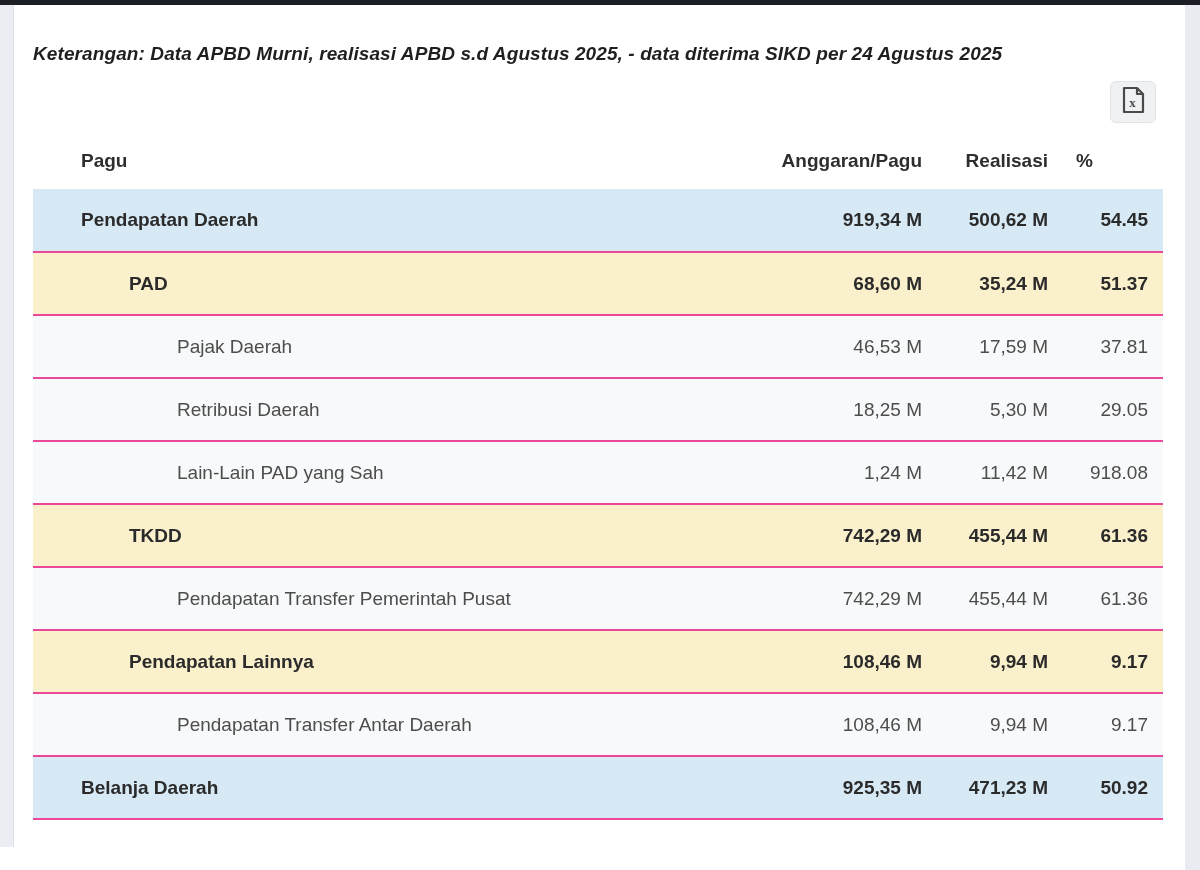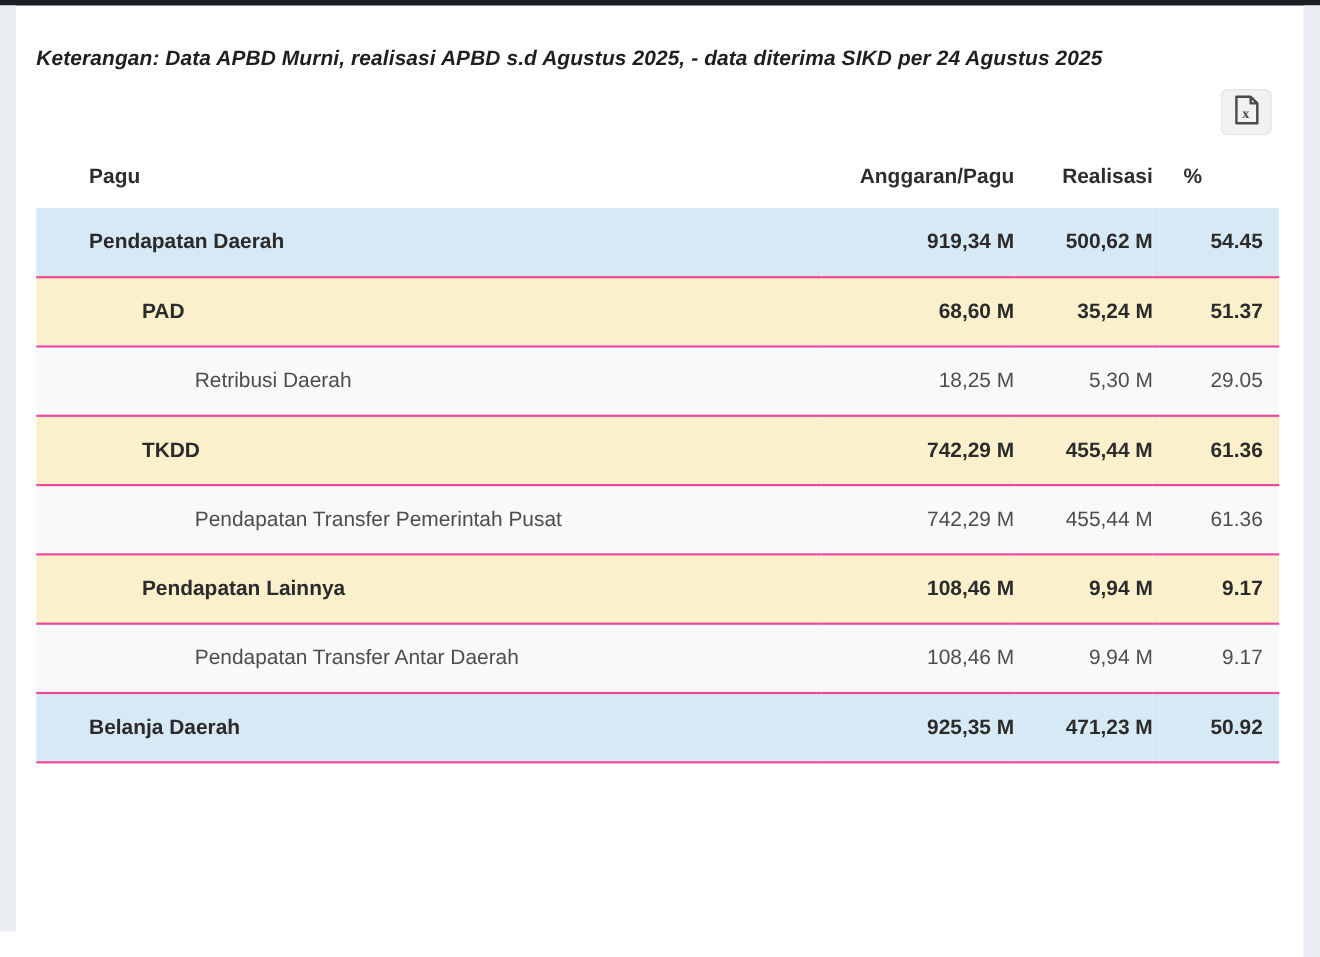--- a/index.html
+++ b/index.html
@@ -136,24 +136,36 @@
           <td class="c-realisasi">500,62 M</td>
           <td class="c-pct">54.45</td>
         </tr>
         <tr class="style-yellow lvl-1">
           <td class="c-akun">PAD</td>
           <td class="c-anggaran">68,60 M</td>
           <td class="c-realisasi">35,24 M</td>
           <td class="c-pct">51.37</td>
         </tr>
         <tr class="style-plain lvl-2">
+          <td class="c-akun">Pajak Daerah</td>
+          <td class="c-anggaran">46,53 M</td>
+          <td class="c-realisasi">17,59 M</td>
+          <td class="c-pct">37.81</td>
+        </tr>
+        <tr class="style-plain lvl-2">
           <td class="c-akun">Retribusi Daerah</td>
           <td class="c-anggaran">18,25 M</td>
           <td class="c-realisasi">5,30 M</td>
           <td class="c-pct">29.05</td>
+        </tr>
+        <tr class="style-plain lvl-2">
+          <td class="c-akun">Lain-Lain PAD yang Sah</td>
+          <td class="c-anggaran">1,24 M</td>
+          <td class="c-realisasi">11,42 M</td>
+          <td class="c-pct">918.08</td>
         </tr>
         <tr class="style-yellow lvl-1">
           <td class="c-akun">TKDD</td>
           <td class="c-anggaran">742,29 M</td>
           <td class="c-realisasi">455,44 M</td>
           <td class="c-pct">61.36</td>
         </tr>
         <tr class="style-plain lvl-2">
           <td class="c-akun">Pendapatan Transfer Pemerintah Pusat</td>
           <td class="c-anggaran">742,29 M</td>

